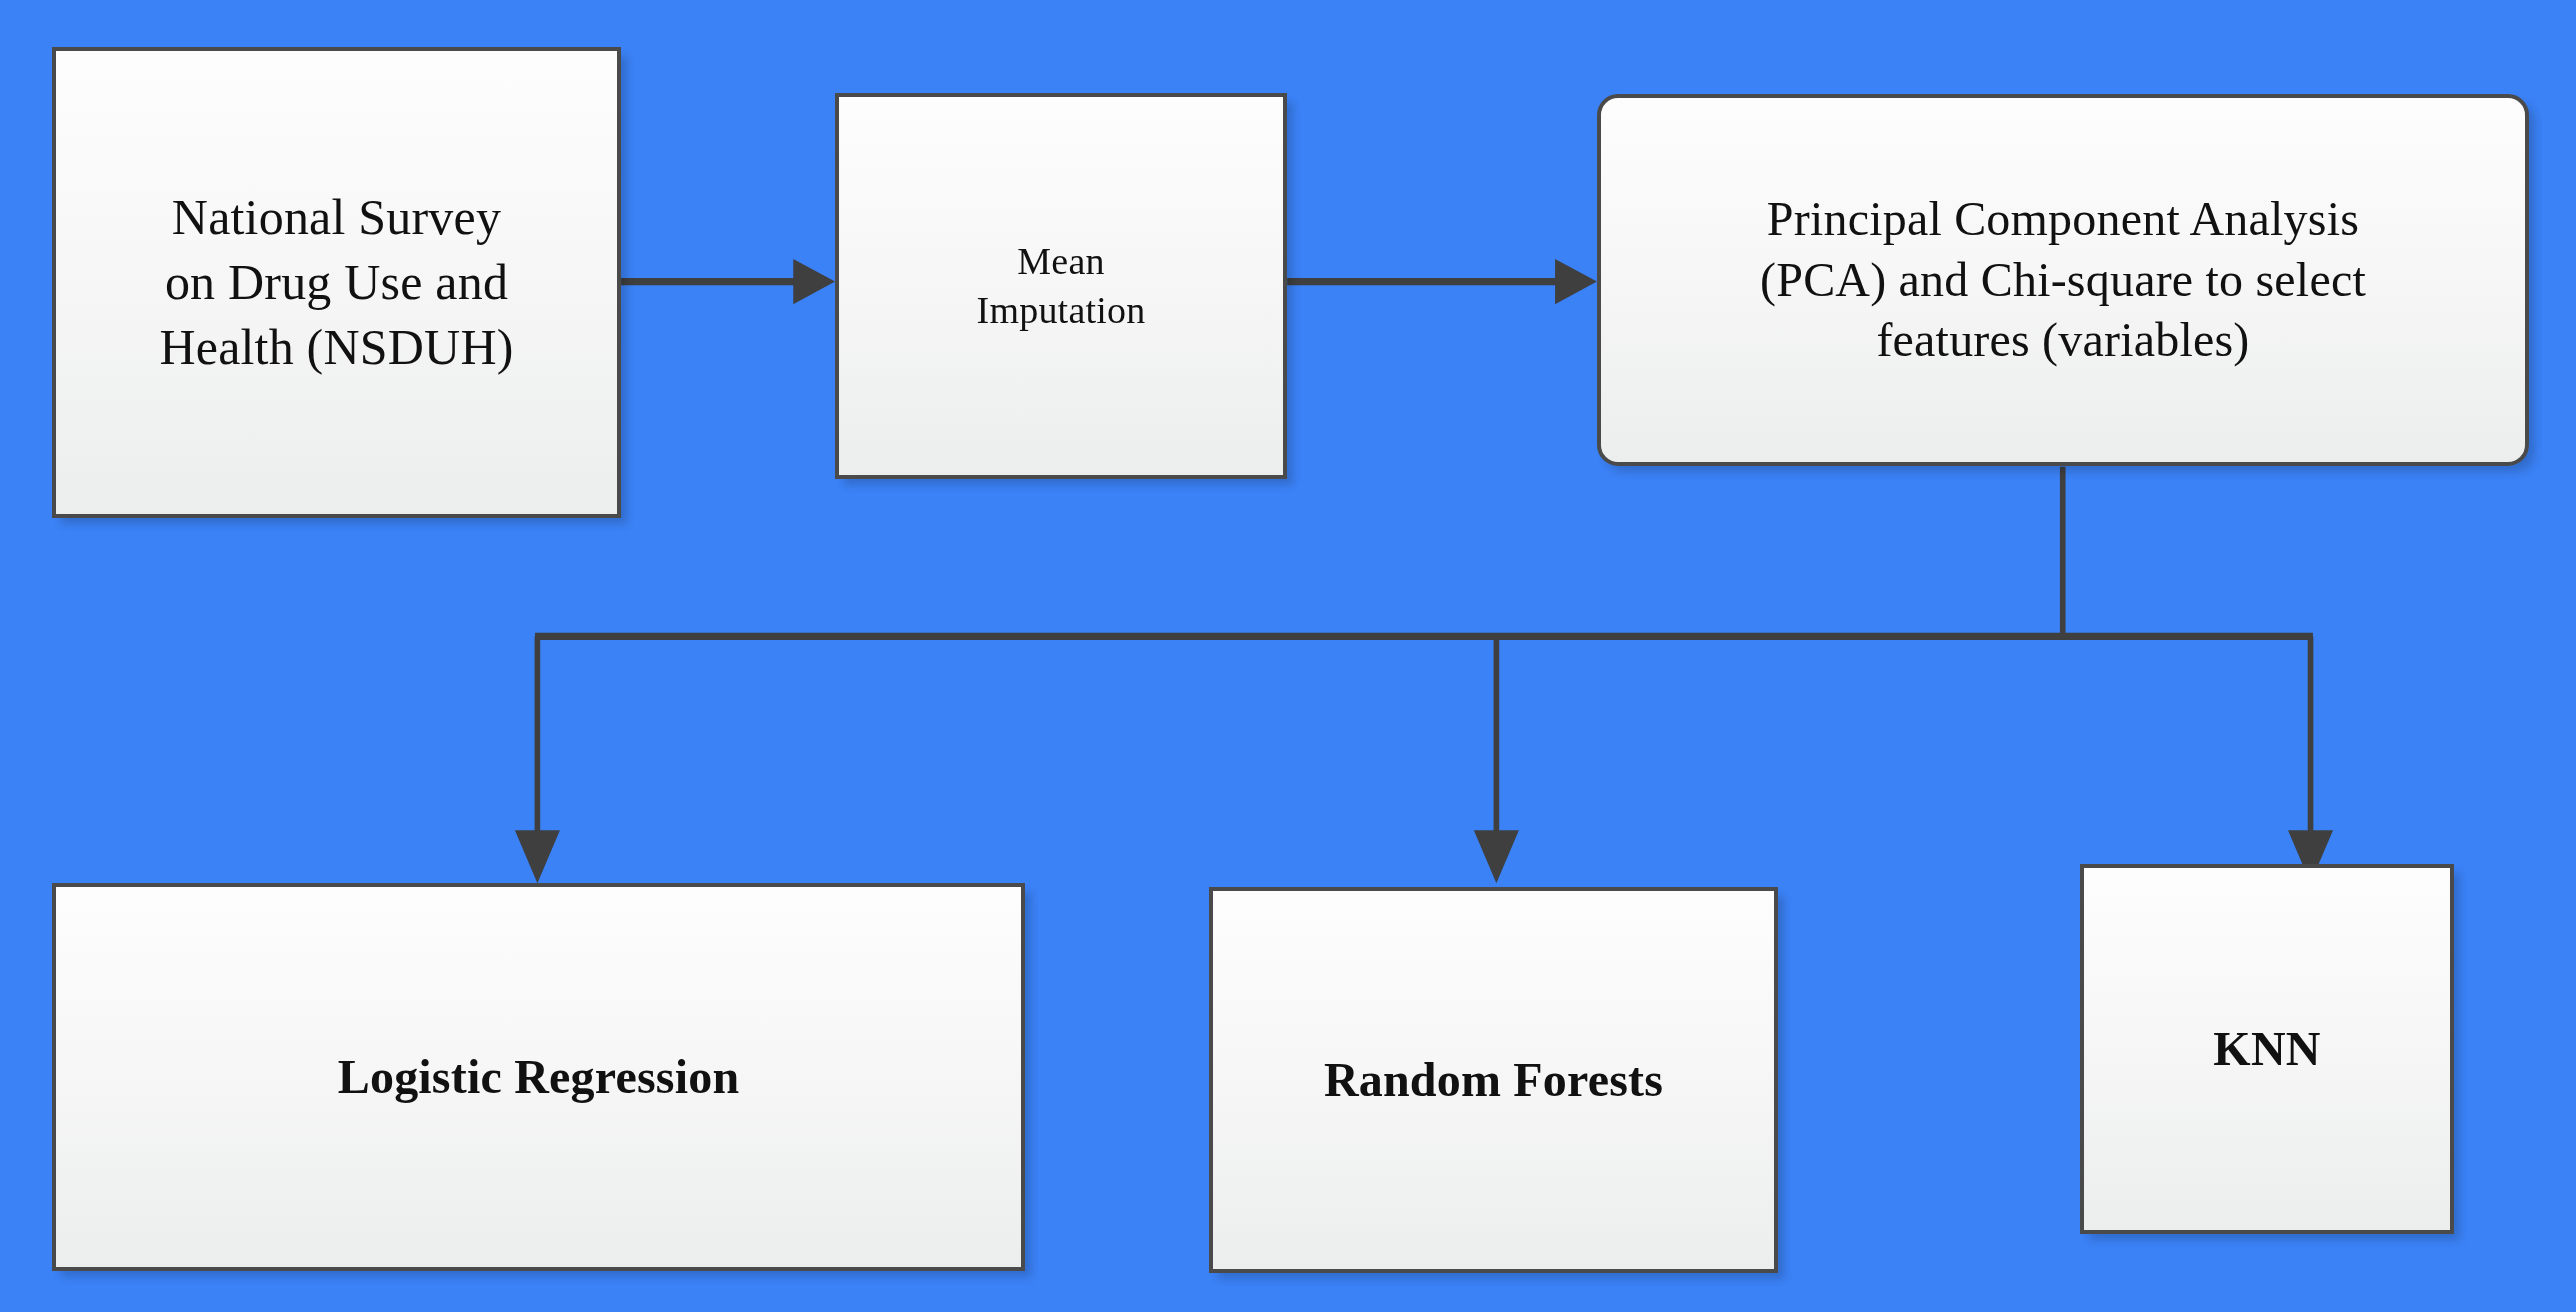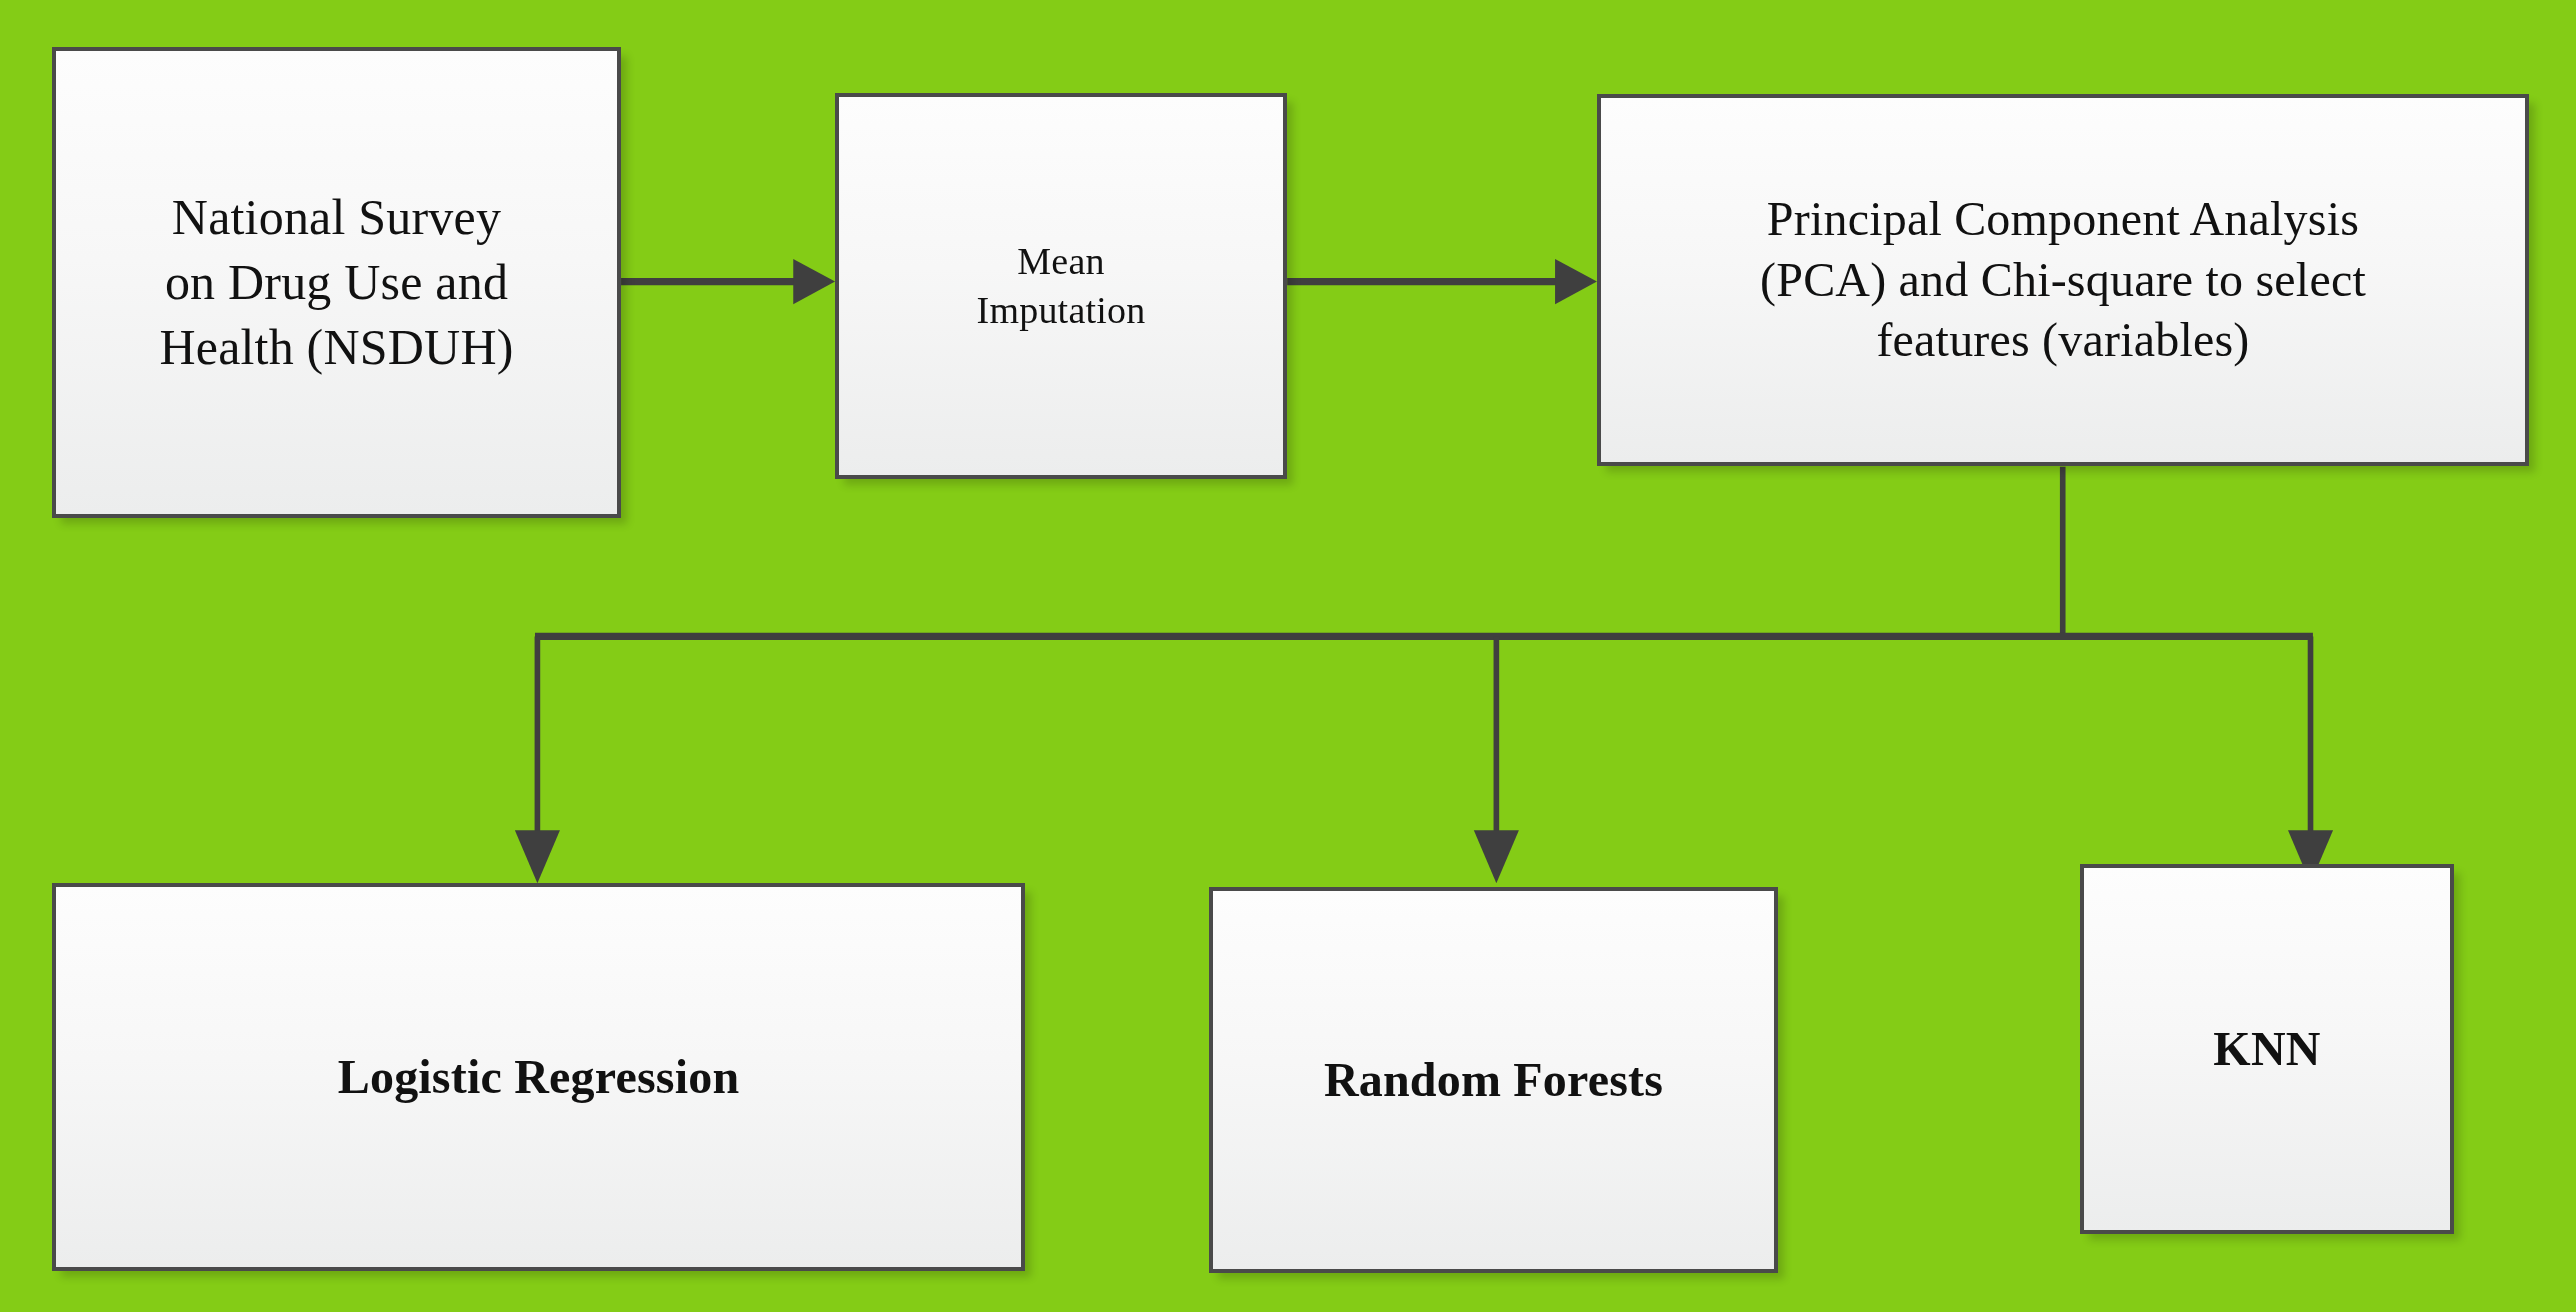--- a/index.html
+++ b/index.html
@@ -5,21 +5,21 @@
 <style>
   html,body{margin:0;padding:0;background:#ffffff;}
   body{
     font-family:"Liberation Serif", serif;
     -webkit-font-smoothing:antialiased;
   }
   #canvas{
     position:relative;
     width:2576px;
     height:1313px;
-    background:#84cc16;
+    background:#3b82f6;
     overflow:hidden;
   }
 
   
   .node{
     position:absolute;
     box-sizing:border-box;
     border:4px solid #4a4a4a;
     background:linear-gradient(180deg,#fdfdfd 0%,#f7f7f7 45%,#eceded 100%);
     box-shadow:7.2px 7.2px 8px -1.6px rgba(0,0,0,0.17);
@@ -36,21 +36,21 @@
     white-space:pre-line;
   }
 
   
   #node-source   { left:52px;   top:47px;   width:569px;  height:471px; }
   #node-source   .label{ font-size:50px; }
 
   #node-impute   { left:835px; top:93px;  width:452px;  height:386px; }
   #node-impute   .label{ font-size:38px; }
 
-  #node-feature  { left:1597px; top:94px;  width:932px; height:372px; }
+  #node-feature  { left:1597px; top:94px;  width:932px; height:372px;border-radius:21px; }
   #node-feature  .label{ font-size:48px; line-height:1.26; }
 
   #node-logreg   { left:52px;   top:883px; width:973px; height:388px; }
   #node-logreg   .label{ font-size:48px; font-weight:bold; }
 
   #node-rf       { left:1209px; top:887px; width:569px;  height:386px; }
   #node-rf       .label{ font-size:48px; font-weight:bold; }
 
   #node-knn      { left:2080px; top:864px; width:374px;  height:370px; }
   #node-knn      .label{ font-size:48px; font-weight:bold; }

